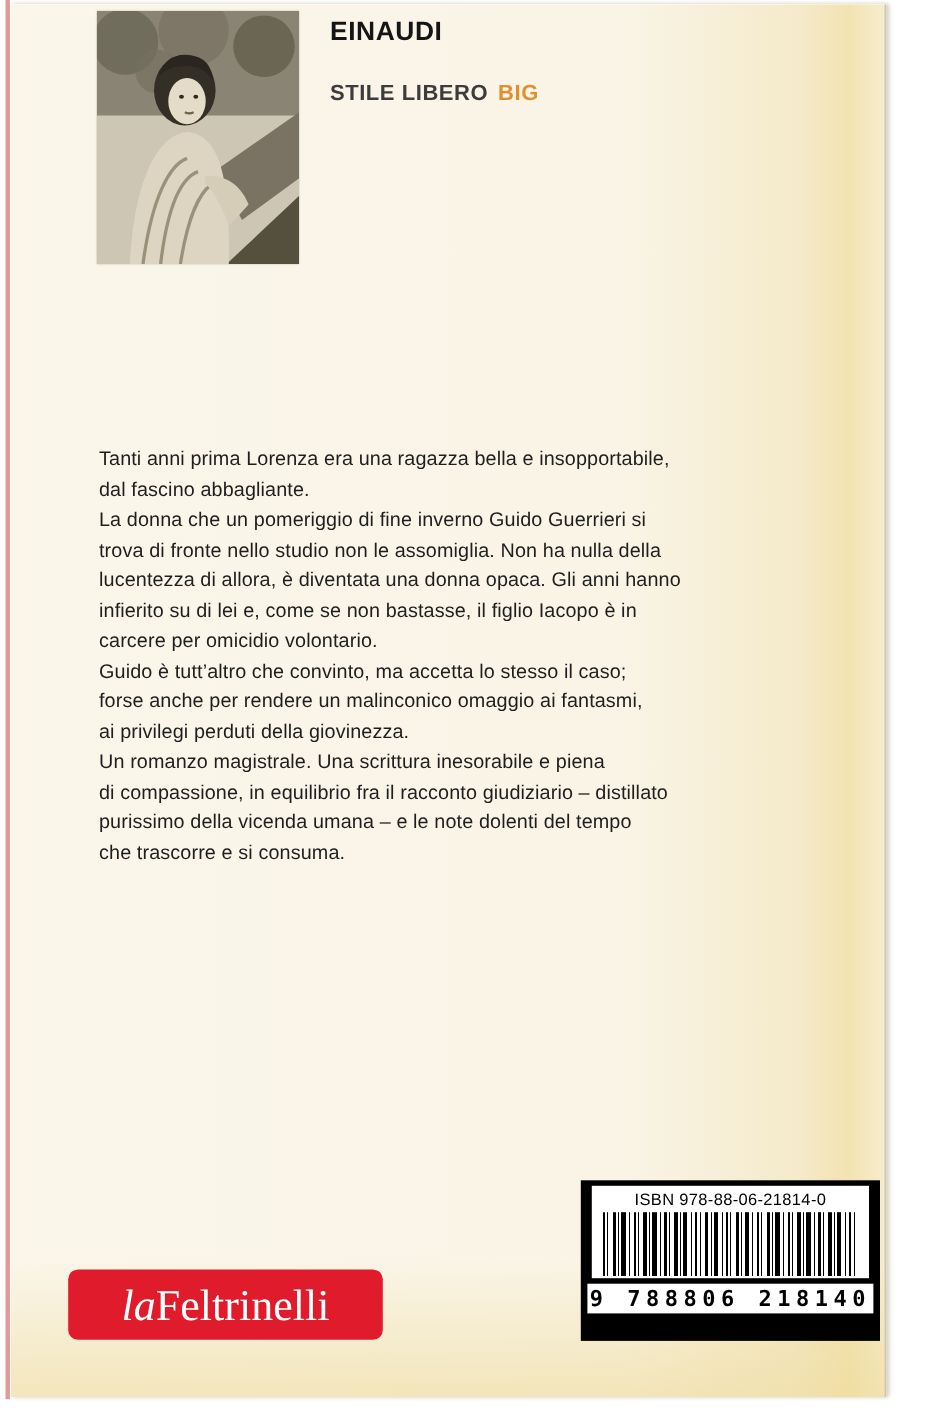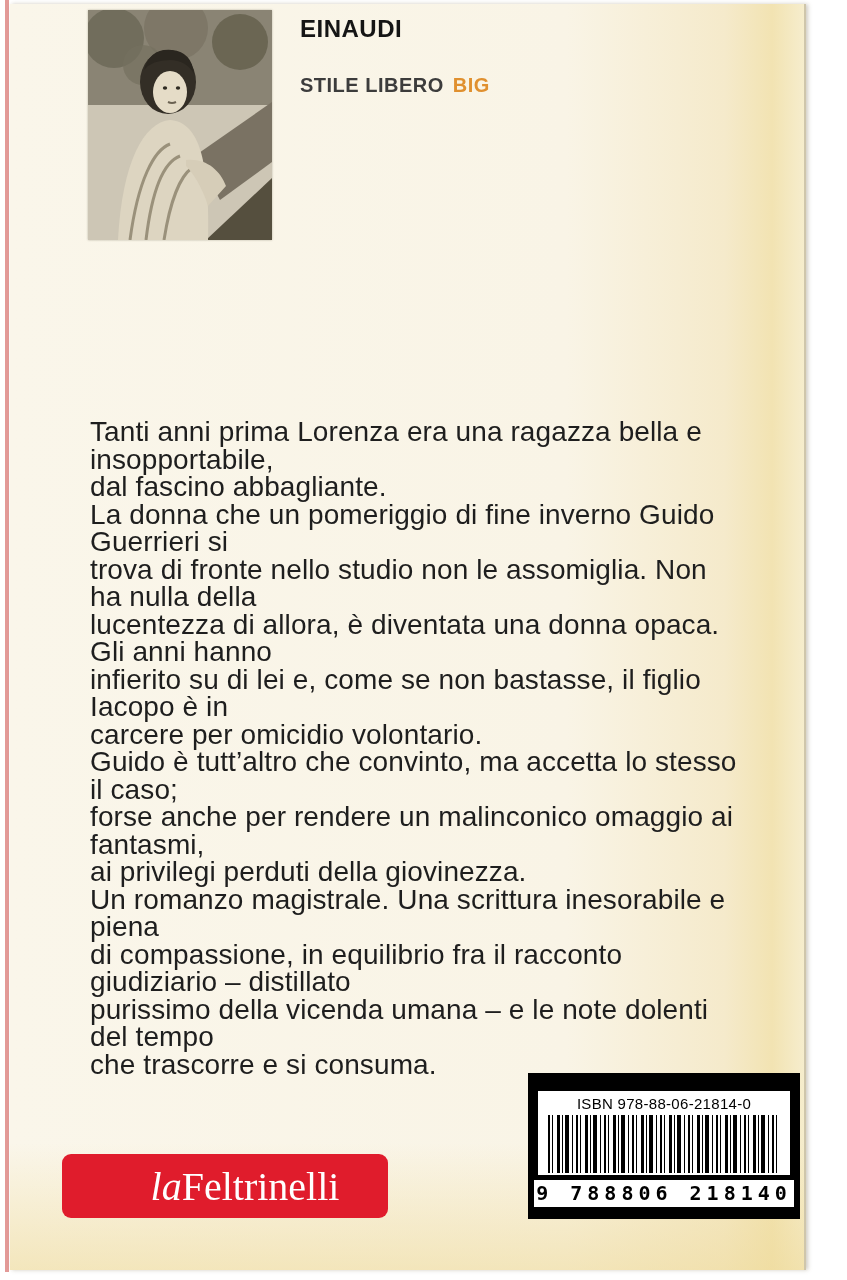--- a/index.html
+++ b/index.html
@@ -58,36 +58,35 @@
     width: 660px;
     font-size: 25px; font-weight: bold;
     color: #e8953c;
     line-height: 31px;
     white-space: pre-line;
     letter-spacing: 0.2px;
   }
 
   
   .synopsis {
-    position: absolute; left: 80px; top: 414px;
+    position: absolute; left: 80px; top: 400px;
     width: 650px;
-    font-size: 28px; color: #1e1e1e;
+    font-size: 18px; color: #1e1e1e;
     line-height: 27.5px;
     letter-spacing: 0.1px;
   }
   .synopsis p { margin: 0; white-space: pre-line; }
 
   
   .barcode-block {
     position: absolute; left: 518px; top: 1069px;
     width: 272px; height: 146px;
     background: #000000;
     display: flex; flex-direction: column;
     align-items: center;
-    justify-content: center;
   }
   .barcode-panel {
     margin-top: 5px;
     width: 252px;
     background: #ffffff;
     padding: 3px 0 2px 0;
   }
   .isbn-label {
     font-size: 15px; color: #000;
     text-align: center;
@@ -119,21 +118,20 @@
 
   
   .feltrinelli {
     position: absolute; left: 52px; top: 1150px;
     width: 286px; height: 64px;
     background: #e01c2c;
     border-radius: 9px;
     display: flex; align-items: center; justify-content: center;
     color: #ffffff;
     font-family: "Liberation Serif", serif;
-    padding-left: 40px;
   }
   .feltrinelli .la {
     font-style: italic; font-weight: normal;
     font-size: 40px;
   }
   .feltrinelli .name {
     font-weight: normal;
     font-size: 40px;
   }
 </style>

